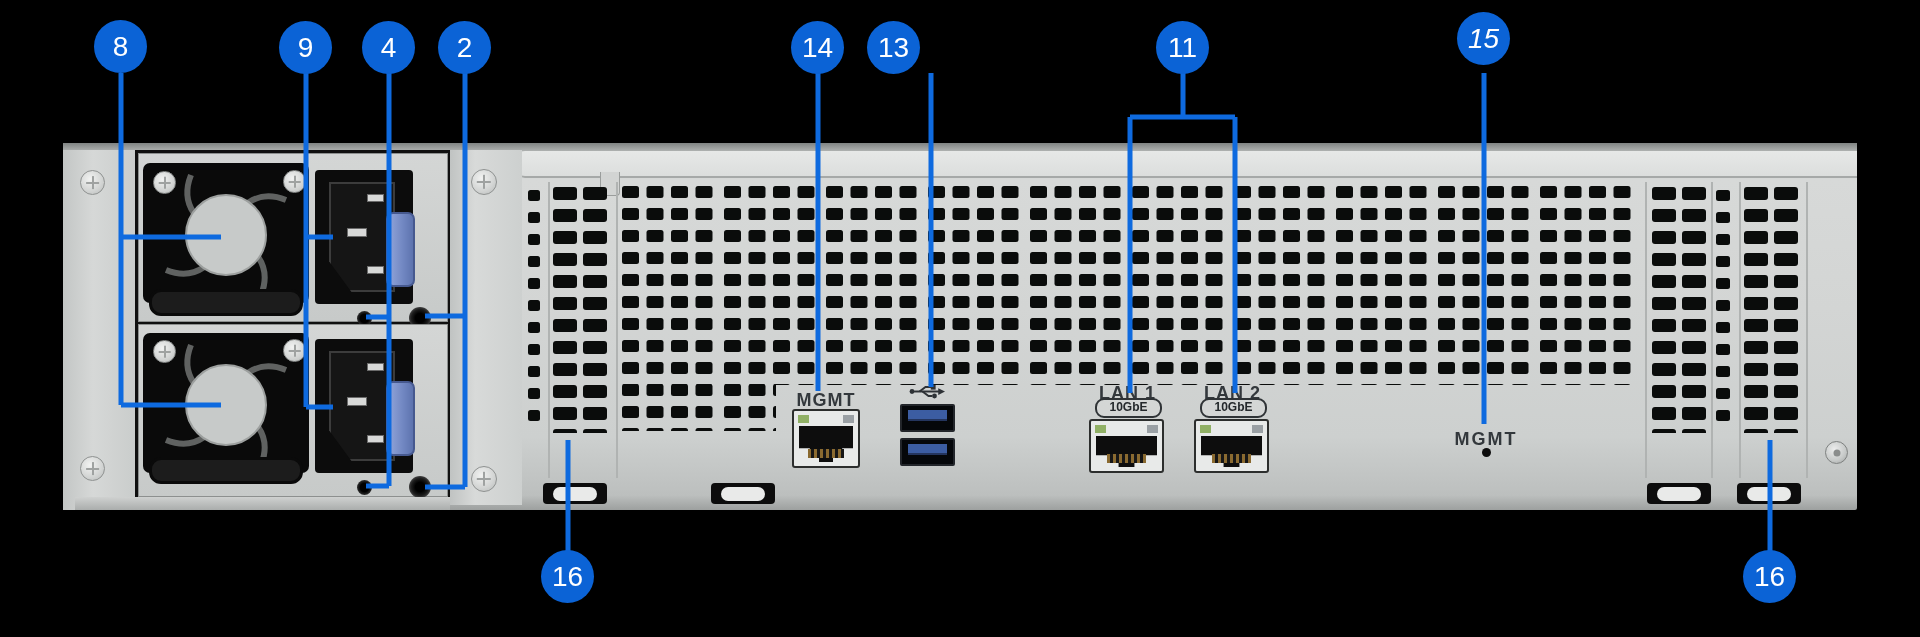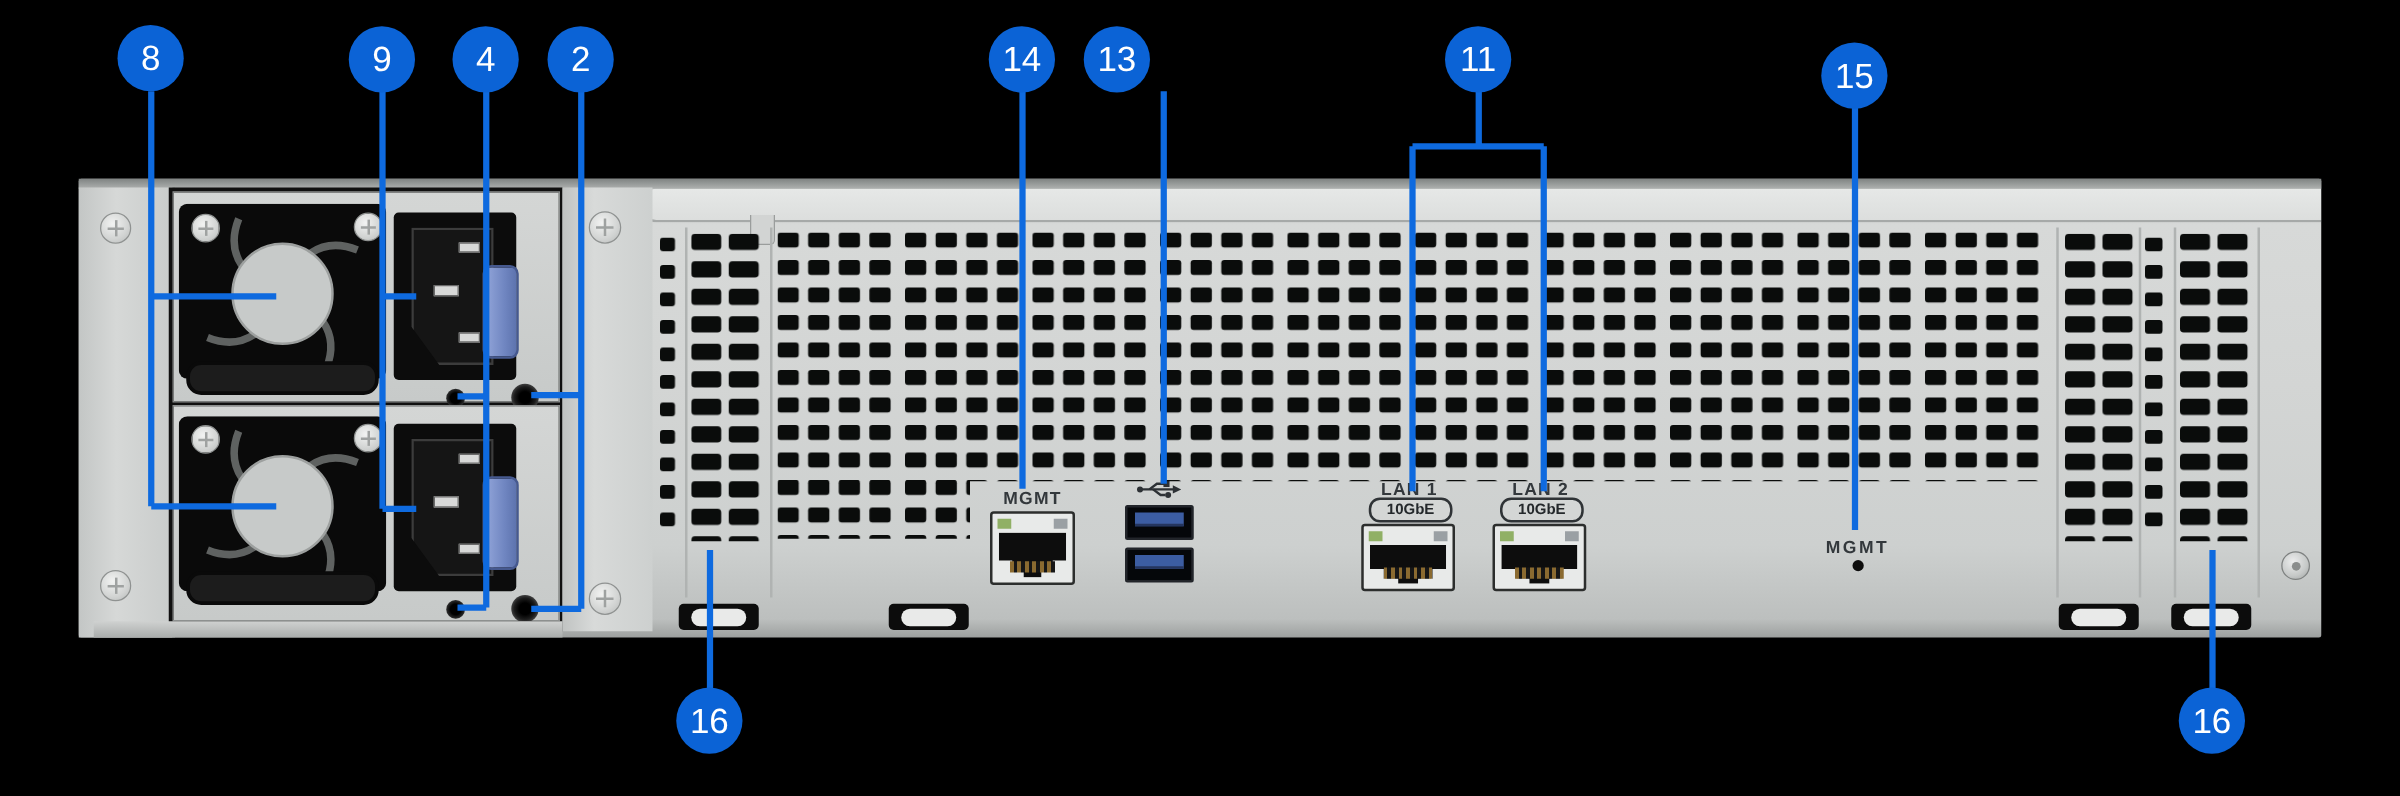--- a/index.html
+++ b/index.html
@@ -46,21 +46,21 @@
     background:radial-gradient(circle,#000 40%,#2e2e2e 70%,#555);}
   .btn-l{position:absolute;width:22px;height:22px;border-radius:50%;
     background:radial-gradient(circle,#000 30%,#1c1c1c 55%,#4a4a4a 75%,#262626);}
   .psu-rail{left:75px;top:497px;width:375px;height:13px;
     background:linear-gradient(180deg,#cfd1d0,#aaadac);}
 
   .divider{left:450px;top:150px;width:72px;height:355px;
     background:linear-gradient(90deg,#c0c3c2,#d8dad9 35%,#cdd0cf);}
 
   
-  .panel-label{color:#33383c;font-size:14px;font-weight:bold;letter-spacing:1px;text-align:center;}
+  .panel-label{color:#33383c;font-size:18px;font-weight:bold;letter-spacing:1px;text-align:center;}
   .rj45{background:#e8eae9;border:2px solid #2c2e2d;border-radius:3px;box-sizing:border-box;}
   .rj45 .led{position:absolute;top:4px;width:11px;height:8px;}
   .rj45 .led.g{left:4px;background:#90b065;}
   .rj45 .led.y{right:4px;background:#9aa0a4;}
   .rj45 .sock{position:absolute;left:5px;right:5px;top:15px;bottom:4px;background:#0d0d0d;
     clip-path:polygon(0 0,100% 0,100% 62%,80% 62%,80% 86%,63% 86%,63% 100%,37% 100%,37% 86%,20% 86%,20% 62%,0 62%);}
   .rj45 .pins{position:absolute;left:22%;right:22%;bottom:8px;height:9px;
     background:repeating-linear-gradient(90deg,#8a6a30 0 3px,#161616 3px 6px);}
   .usb{background:#05070a;border:2px solid #22252a;border-radius:2px;box-sizing:border-box;}
   .usb .tongue{position:absolute;left:6px;right:6px;top:4px;height:9px;background:#3c5da2;
@@ -268,17 +268,17 @@
     </g>
   </svg>
 
   <div class="abs badge" style="left:94px;top:20px;">8</div>
   <div class="abs badge" style="left:279px;top:21px;">9</div>
   <div class="abs badge" style="left:362px;top:21px;">4</div>
   <div class="abs badge" style="left:438px;top:21px;">2</div>
   <div class="abs badge" style="left:791px;top:21px;">14</div>
   <div class="abs badge" style="left:867px;top:21px;">13</div>
   <div class="abs badge" style="left:1156px;top:21px;">11</div>
-  <div class="abs badge" style="left:1457px;top:34px;">15</div>
+  <div class="abs badge" style="left:1457px;top:12px;font-style:italic;">15</div>
   <div class="abs badge" style="left:541px;top:550px;">16</div>
   <div class="abs badge" style="left:1743px;top:550px;">16</div>
 
 </div>
 
 </body></html>

